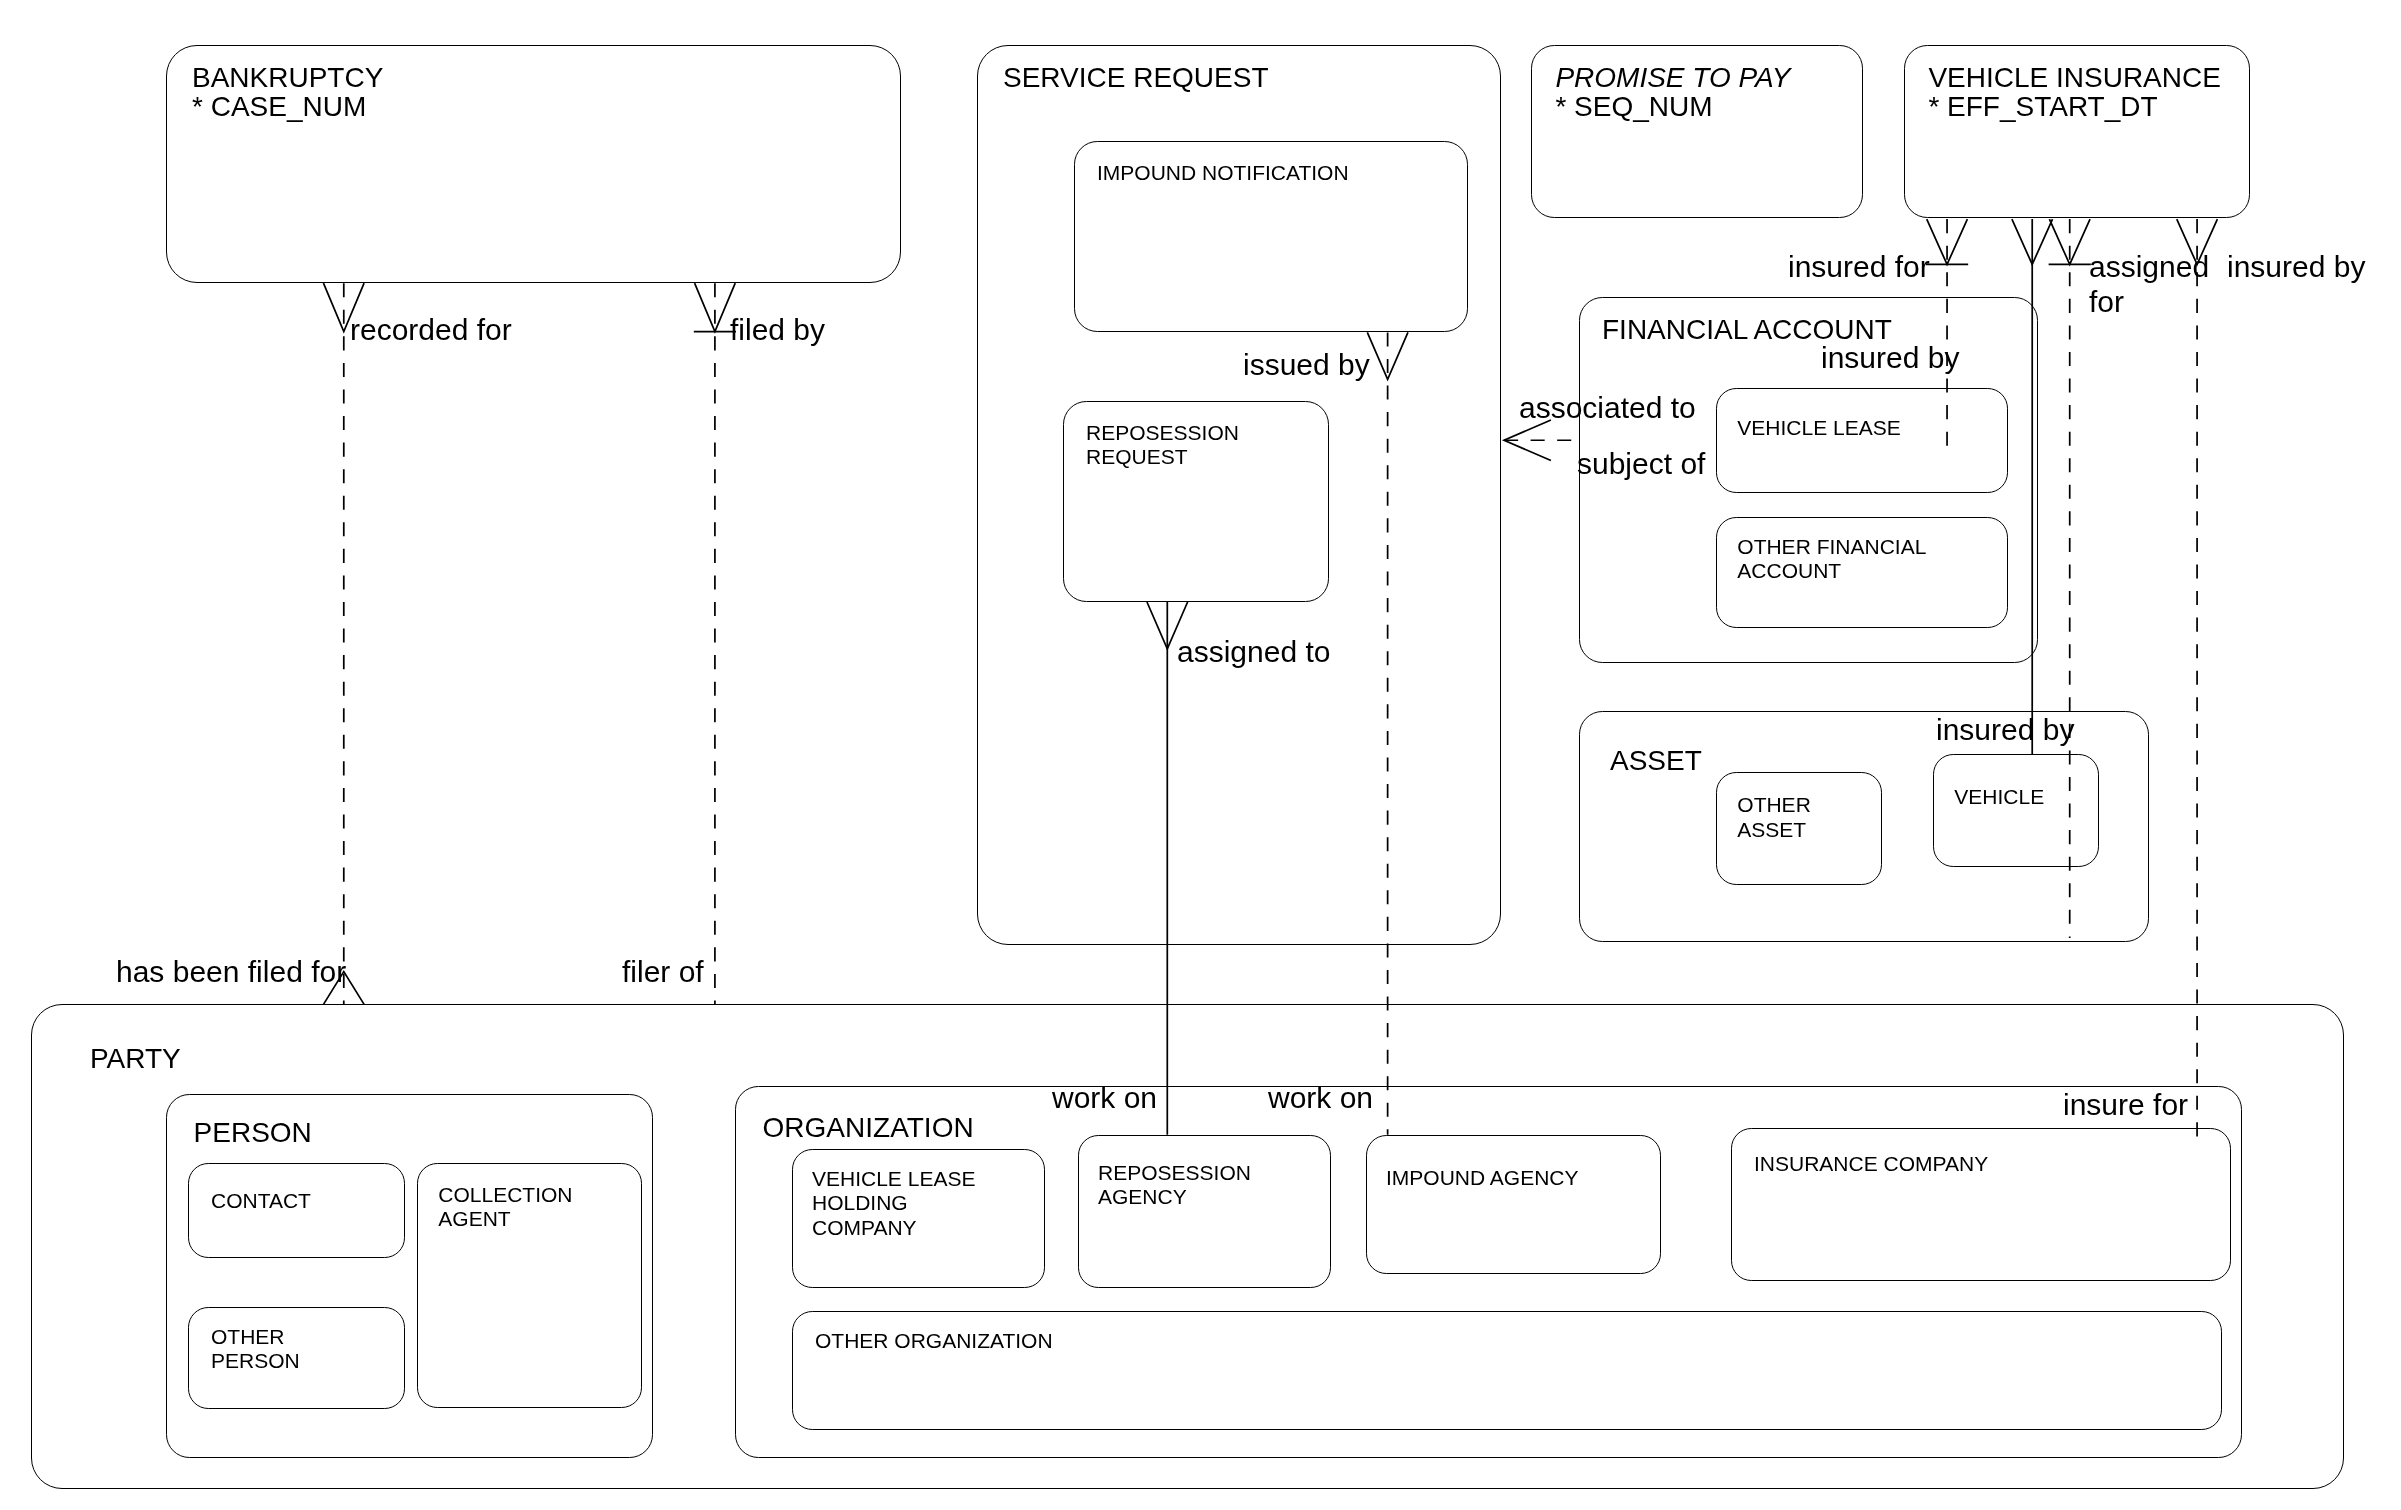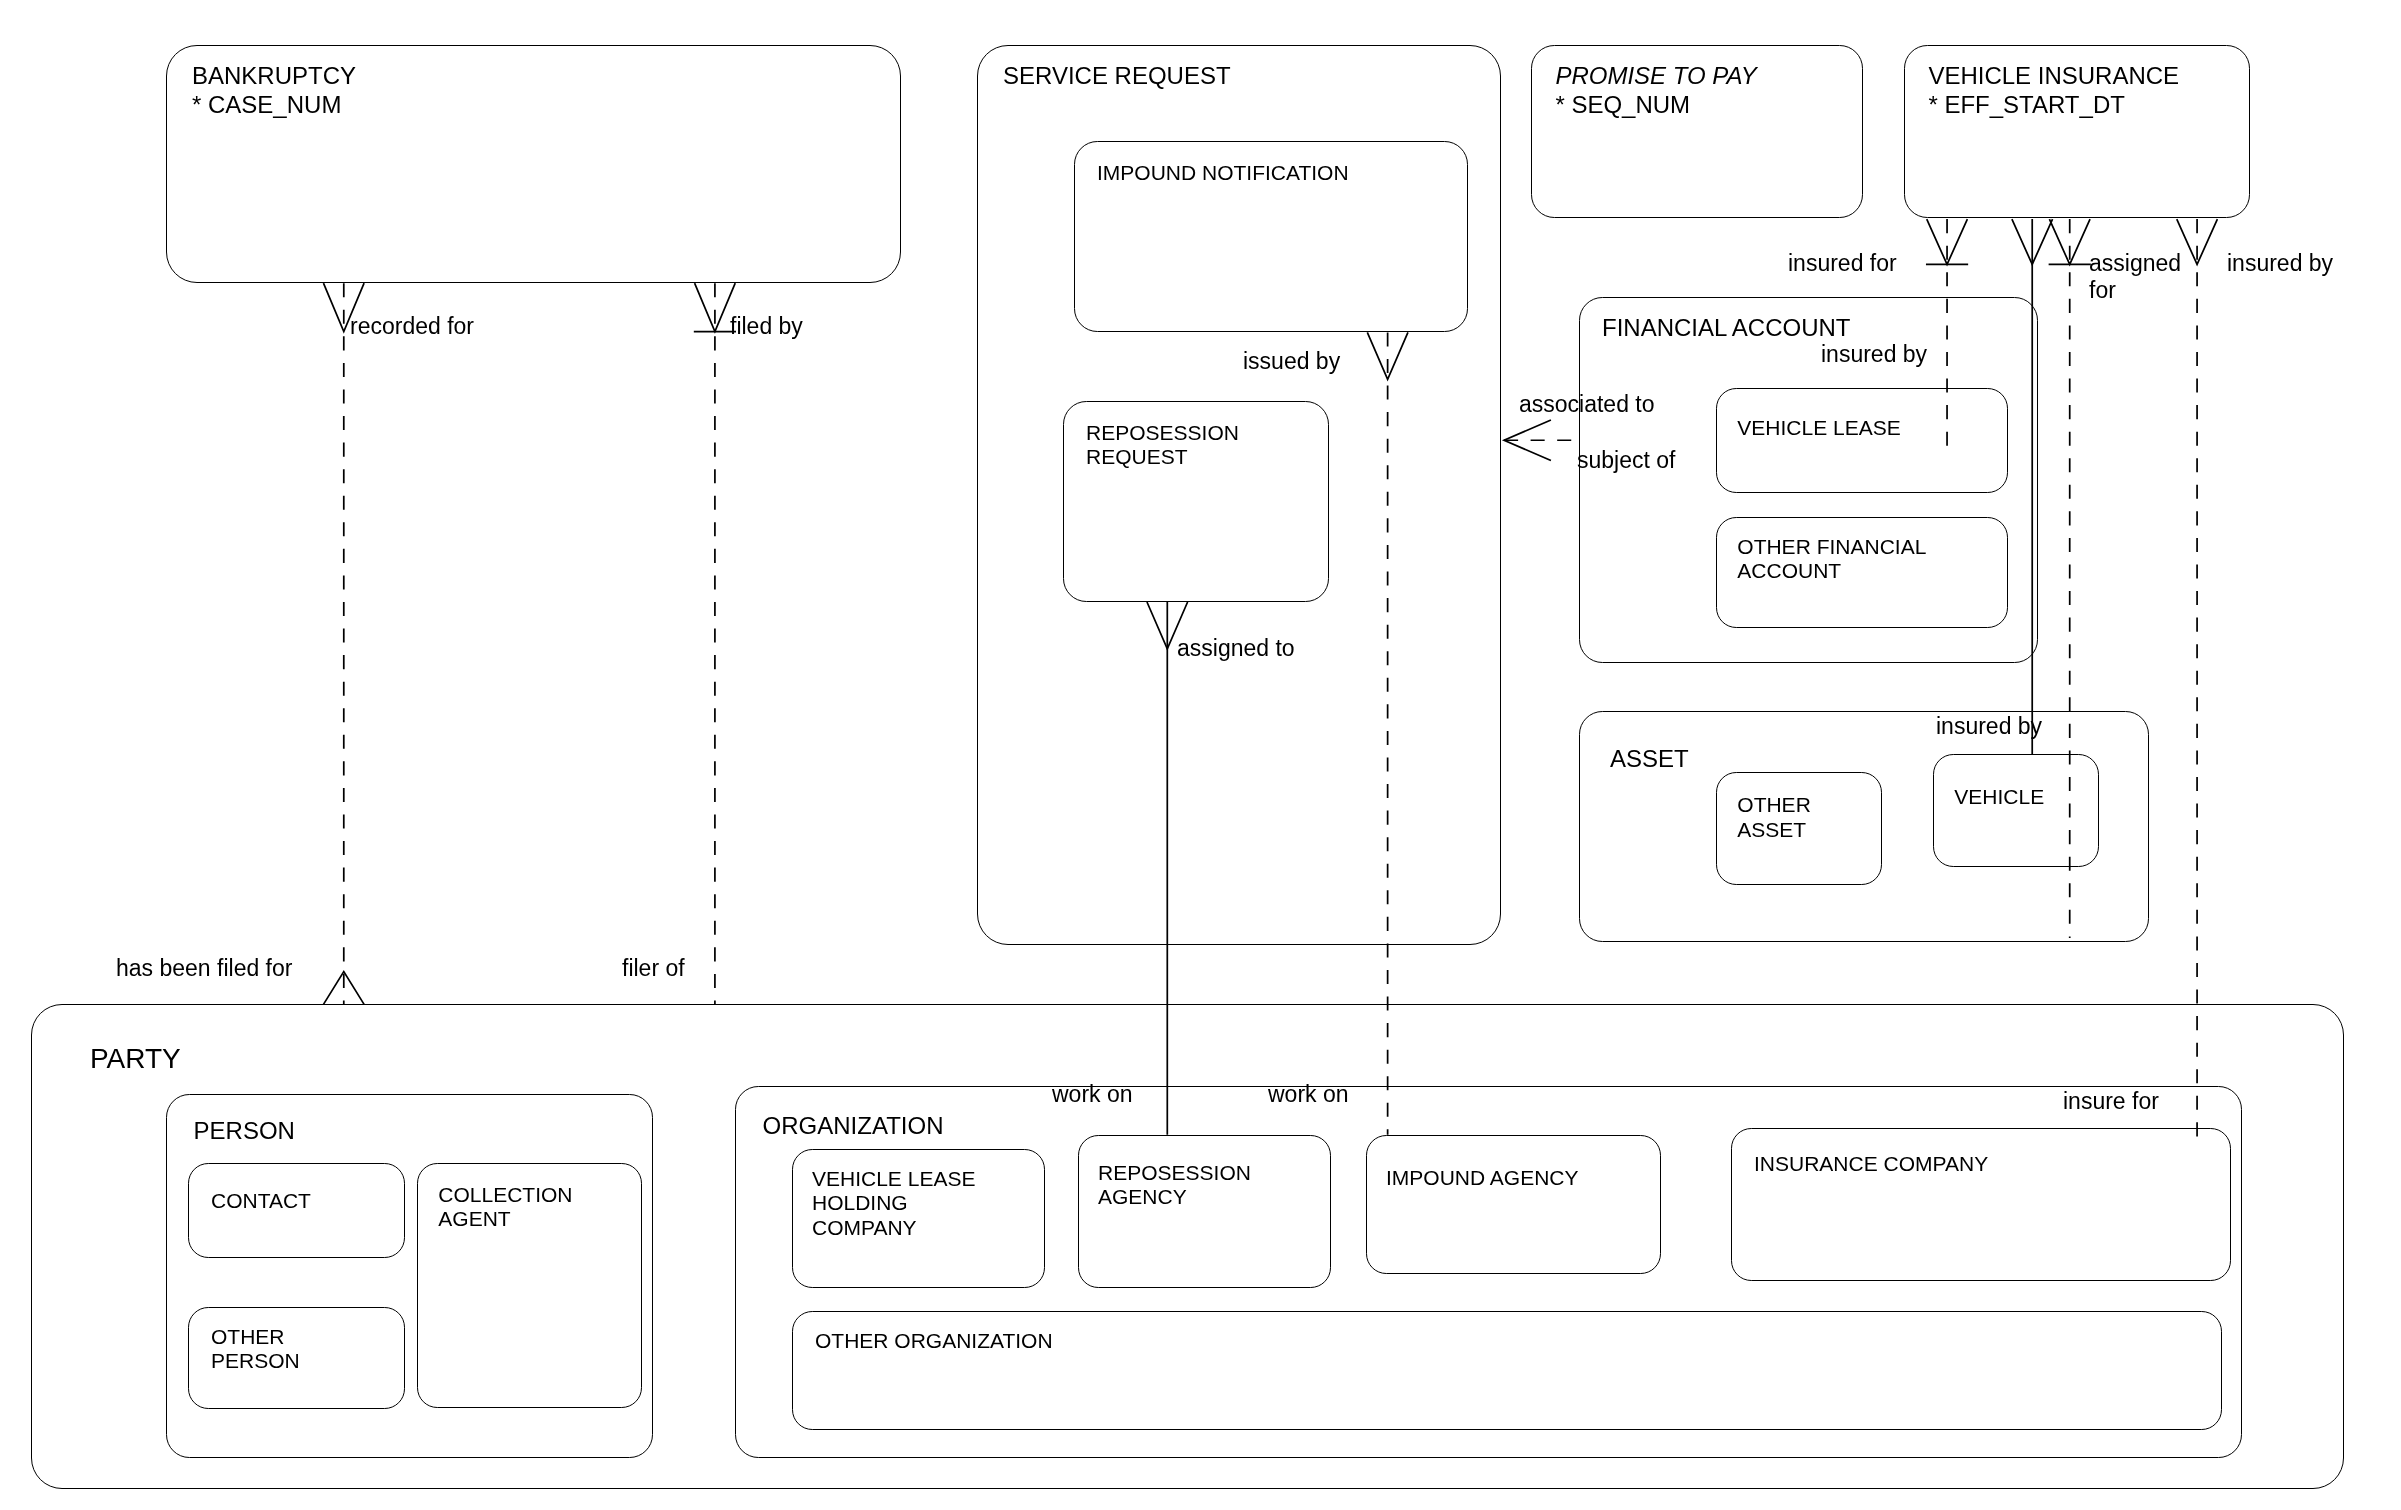--- a/index.html
+++ b/index.html
@@ -5,23 +5,23 @@
   html,body{margin:0;padding:0;background:#ffffff;}
   body{font-family:"Liberation Sans", sans-serif;color:#000;}
   #canvas{position:relative;width:2401px;height:1511px;background:#ffffff;overflow:hidden;}
   svg.layer{position:absolute;left:0;top:0;width:2401px;height:1511px;pointer-events:none;}
   .ent{position:absolute;box-sizing:border-box;border:1.6px solid #000;background:transparent;}
   .r-lg{border-radius:31px;}
   .r-md{border-radius:23.4px;}
   .r-sm{border-radius:20.3px;}
   .ent > .title{position:absolute;white-space:pre-line;line-height:1.16;}
   .lbl{position:absolute;white-space:pre-line;line-height:1.16;}
-  .f-xl{font-size:24px;}
+  .f-xl{font-size:28px;}
   .f-lg{font-size:21px;}
-  .f-md{font-size:23px;}
+  .f-md{font-size:30px;}
 </style>
 </head>
 <body>
 
 <div id="canvas">
 
   <svg class="layer" viewBox="0 0 3073 1933">
     <g stroke="#000" fill="none" stroke-width="2.2">
 
       <g>

